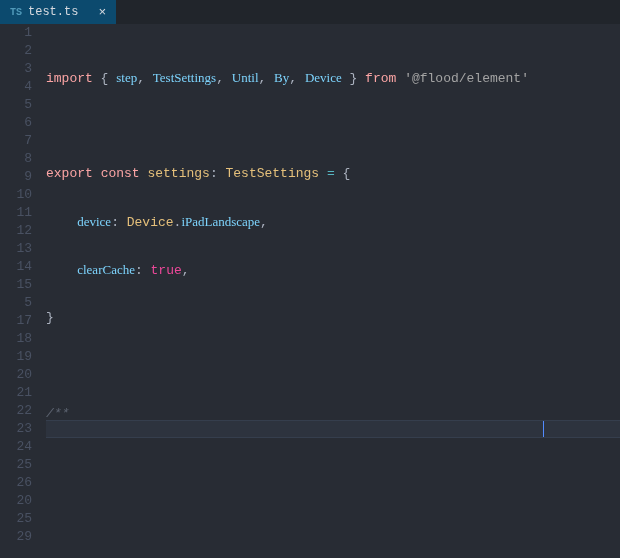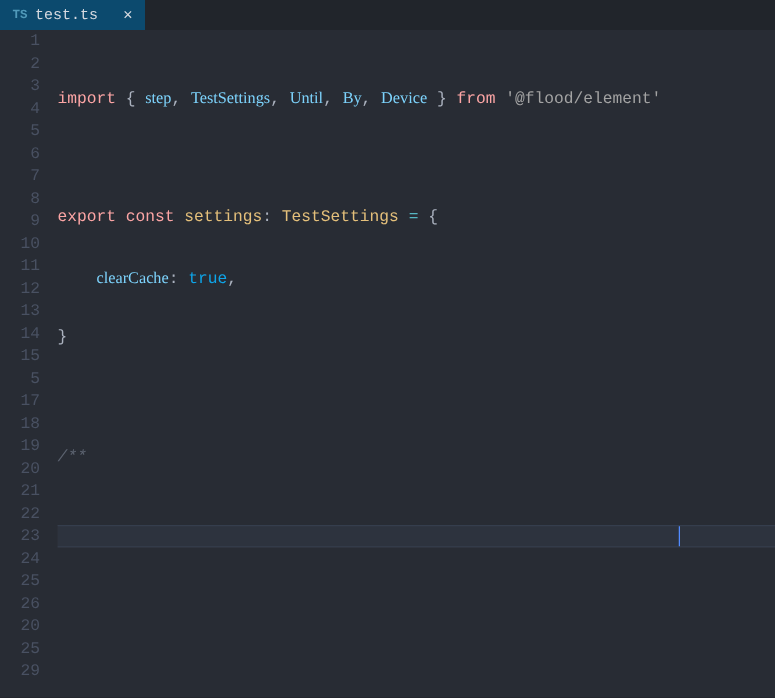--- a/index.html
+++ b/index.html
@@ -70,21 +70,21 @@
   .cursor {
     position: absolute;
     width: 1px;
     height: 16px;
     background: #528bff;
   }
   .kw { color: #fca5a5; }
   .cls { color: #e5c07b; font-family: Liberation Mono, monospace; }
   .str { color: #a3a3a3; }
   .prop { color: #7dd3fc; font-family: Liberation Serif, serif; }
-  .const { color: #0ea5e9; margin-top: 26px; }
+  .const { color: #ec4899; margin-top: 26px; }
   .op { color: #56b6c2; }
   .comment { color: #5c6370; font-style: italic; }
   .br { color: #abb2bf; }
 </style>
 </head>
 <body>
 
 <div class="tabs">
   <div class="tab">
     <span class="tab-icon">TS</span>
@@ -123,20 +123,21 @@
       <div class="line">26</div>
       <div class="line">20</div>
       <div class="line">25</div>
       <div class="line">29</div>
     </div>
   <div class="code" id="code">
     <div class="hl-line" style="top:396px;"></div>
     <div class="line"><span class="kw">import</span><span class="br"> { </span><span class="prop">step</span><span>, </span><span class="prop">TestSettings</span><span>, </span><span class="prop">Until</span><span>, </span><span class="prop">By</span><span>, </span><span class="prop">Device</span><span class="br"> } </span><span class="kw">from</span><span> </span><span class="str">'@flood/element'</span></div>
     <div class="line"></div>
     <div class="line"><span class="kw">export</span><span> </span><span class="kw">const</span><span> </span><span class="cls">settings</span><span>: </span><span class="cls">TestSettings</span><span> </span><span class="op">=</span><span class="br"> {</span></div>
+    <div class="line"><span>    </span><span class="prop">device</span><span>: </span><span class="cls">Device</span><span>.</span><span class="prop">iPadLandscape</span><span>,</span></div>
     <div class="line"><span>    </span><span class="prop">clearCache</span><span>: </span><span class="const">true</span><span>,</span></div>
     <div class="line"><span class="br">}</span></div>
     <div class="line"></div>
     <div class="line"><span class="comment">/**</span></div>
     
     
     
     
     
     

